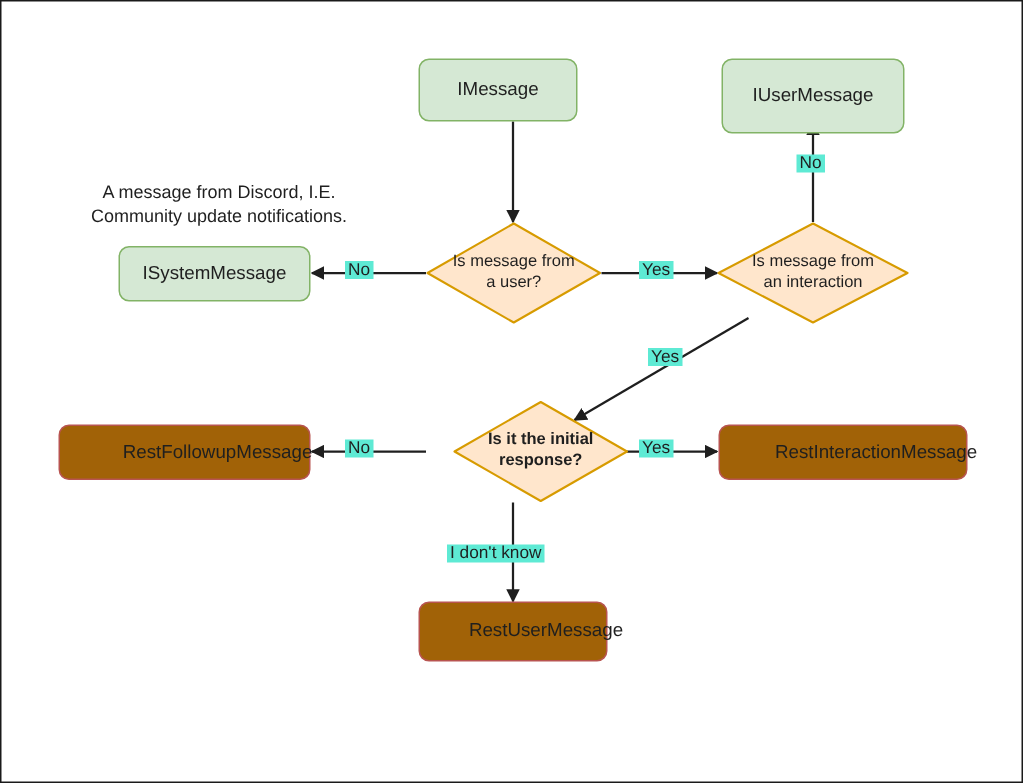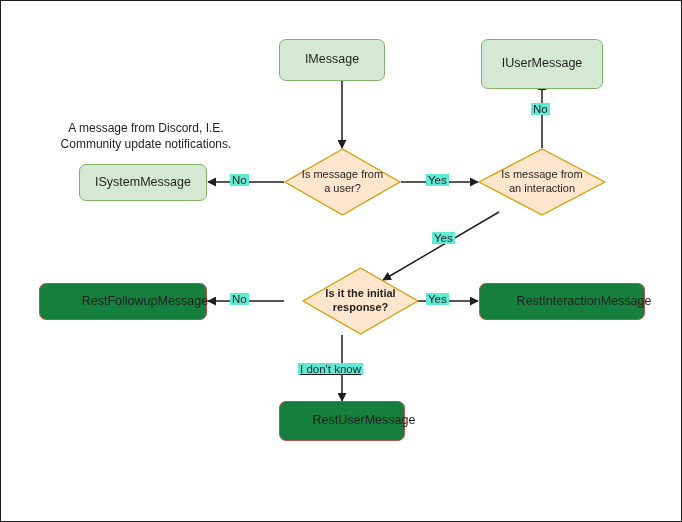--- a/index.html
+++ b/index.html
@@ -39,21 +39,21 @@
     line-height: 1.25;
     border-radius: 7px;
     border-width: 1.4px;
     border-style: solid;
   }
   .node.green {
     background: #d5e8d4;
     border-color: #82b366;
   }
   .node.pink {
-    background: #15803d;
+    background: #a16207;
     border-color: #b85450;
     padding-left: 44px;
   }
   .diamond-wrap {
     position: absolute;
   }
   .diamond-wrap svg {
     position: absolute;
     left: 0;
     top: 0;
@@ -179,15 +179,15 @@
   <div class="edge-label" style="left:425px; top:173px;">Yes</div>
 
   <div class="edge-label" style="left:530px; top:102px;">No</div>
 
   <div class="edge-label" style="left:431px; top:231px;">Yes</div>
 
   <div class="edge-label" style="left:229px; top:292px;">No</div>
 
   <div class="edge-label" style="left:425px; top:292px;">Yes</div>
 
-  <div class="edge-label" style="left:297px; top:362px;text-decoration:underline;">I don't know</div>
+  <div class="edge-label" style="left:297px; top:362px;">I don't know</div>
 
 </div>
 
 </body></html>

